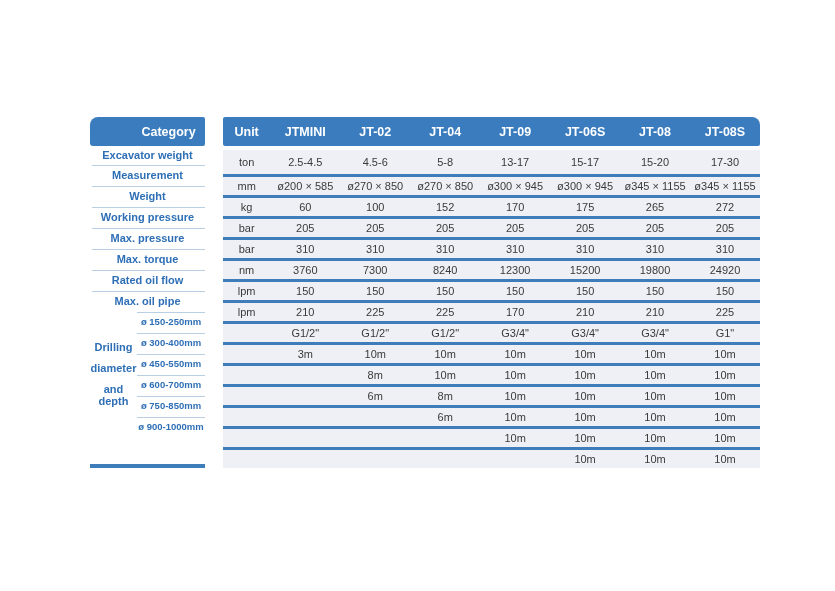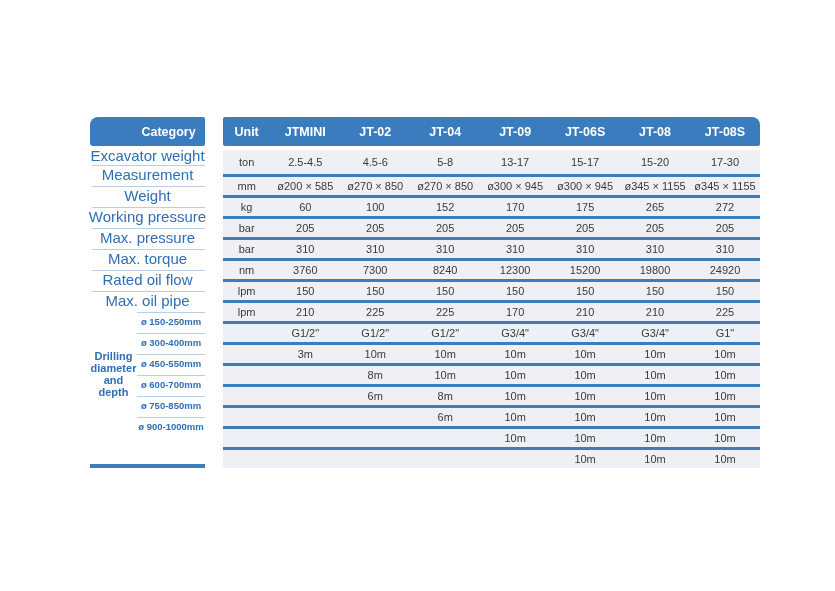--- a/index.html
+++ b/index.html
@@ -32,33 +32,34 @@
     display:flex; align-items:center; justify-content:center;
     border-radius:8px 2px 2px 3px;
     margin-bottom:0;
     padding-left:42px;
   }
   .cat-row {
     height:21px;
     position:relative;
     display:flex; align-items:center; justify-content:center;
     color:var(--label-text);
-    font-weight:normal;
-    font-size:15px;
+    font-weight:bold;
+    font-size:11px;
     white-space:nowrap;
   }
   .cat-row:first-child { height:18px; }
   .cat-row:not(:first-child)::before {
     content:""; position:absolute; top:1px; left:2px; right:0;
     height:1px; background:var(--light-divider);
   }
   .drill-cat { display:flex; height:126px; }
   .drill-label {
     width:47px;
     display:flex; flex-direction:column; justify-content:center;
+    gap:9px;
     color:var(--label-text);
     font-weight:bold; font-size:11px;
     text-align:center;
   }
   .drill-subrows { flex:1; }
   .drill-subrow {
     height:21px;
     position:relative;
     display:flex; align-items:center; justify-content:center;
     color:var(--label-text);

